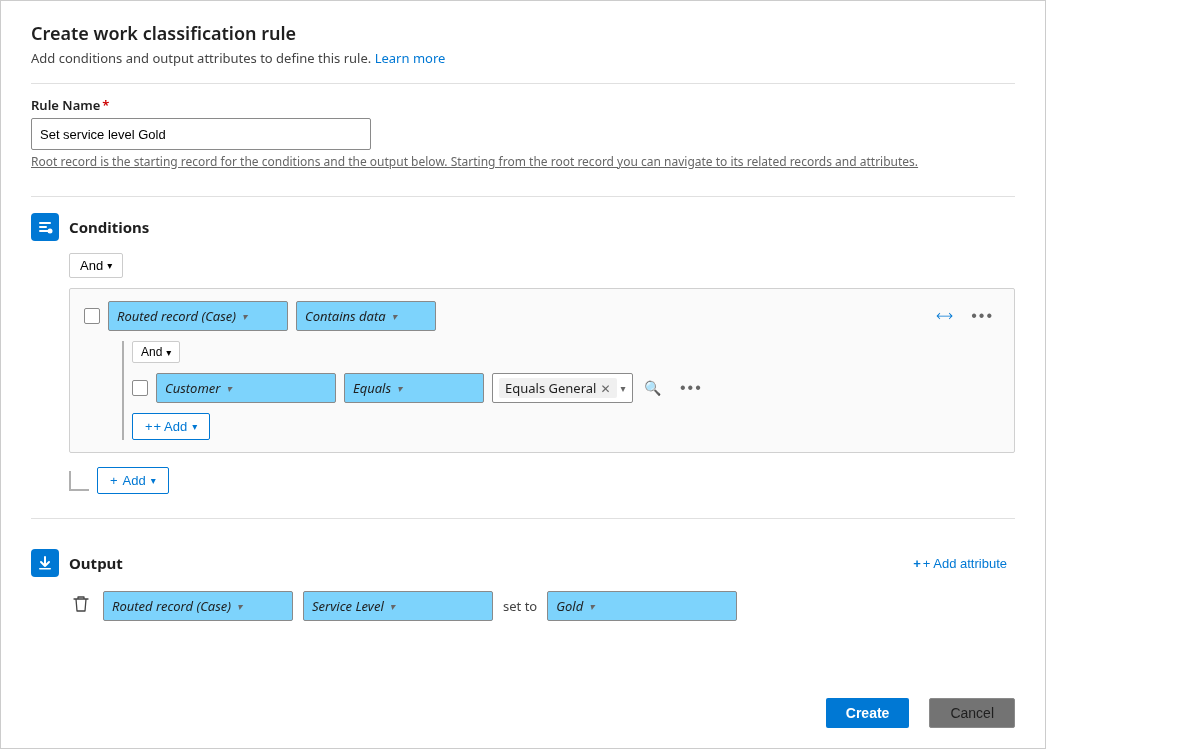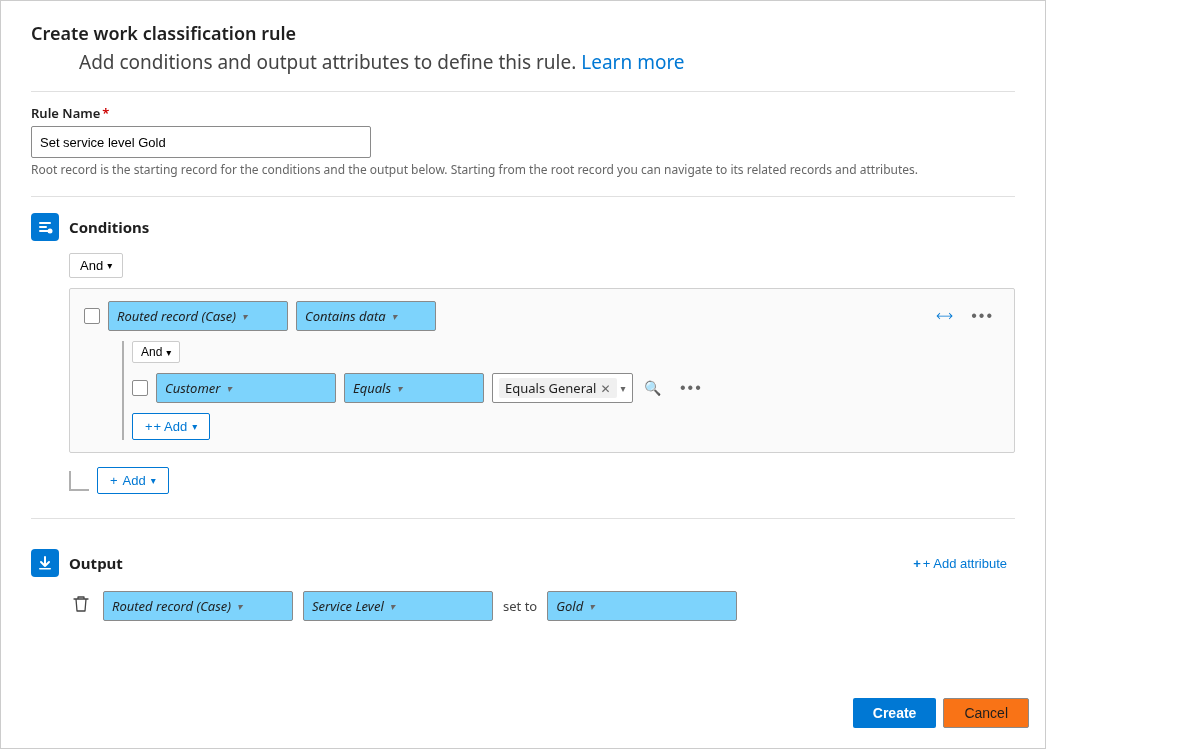--- a/index.html
+++ b/index.html
@@ -16,24 +16,23 @@
       position: relative;
       background: #fff;
       border: 1px solid #ccc;
     }
     .page-title {
       font-size: 18px;
       font-weight: 600;
       margin-bottom: 4px;
     }
     .page-subtitle {
-      font-size: 19px;
+      font-size: 13px;
       color: #444;
       margin-bottom: 16px;
-      margin-left: 48px;
     }
     .page-subtitle a {
       color: #0078d4;
       text-decoration: none;
     }
 
     .section-divider {
       border: none;
       border-top: 1px solid #e0e0e0;
       margin: 12px 0;
@@ -66,21 +65,22 @@
       width: 18px; height: 18px;
       color: #0078d4;
       display: flex; align-items: center; justify-content: center;
       font-size: 15px;
     }
     .root-record-label { font-weight: 600; }
     .root-record-desc {
       font-size: 12px;
       color: #666;
       margin-top: 3px;
-      margin-bottom: 18px;
+      margin-bottom: 26px;
+      text-decoration: underline;
     }
 
     
     .section-header {
       display: flex;
       align-items: center;
       gap: 10px;
       margin: 16px 0 12px 0;
     }
     .section-icon {
@@ -284,36 +284,36 @@
     }
     .set-to-label {
       font-size: 13px;
       color: #444;
     }
 
     
     .footer-btns {
       position: absolute;
       bottom: 20px;
-      right: 16px;
-      display: flex;
-      gap: 7px;
+      right: 30px;
+      display: flex;
+      gap: 20px;
     }
     .btn-primary {
       background: #0078d4;
       color: #fff;
       border: none;
       border-radius: 2px;
       padding: 6px 20px;
       font-size: 14px;
       cursor: pointer;
       font-weight: 600;
     }
     .btn-secondary {
-      background: #f97316;
+      background: #737373;
       color: #1f1f1f;
       border: 1px solid #8a8a8a;
       border-radius: 2px;
       padding: 6px 20px;
       font-size: 14px;
       cursor: pointer;
     }
     .condition-group-inner {
       display: flex;
       gap: 0;

